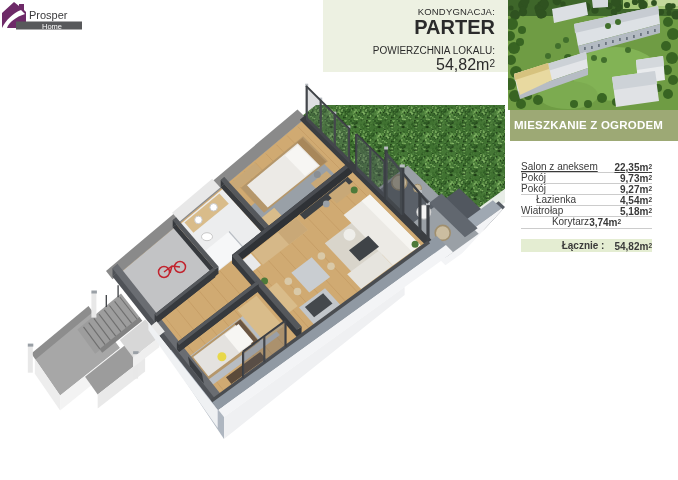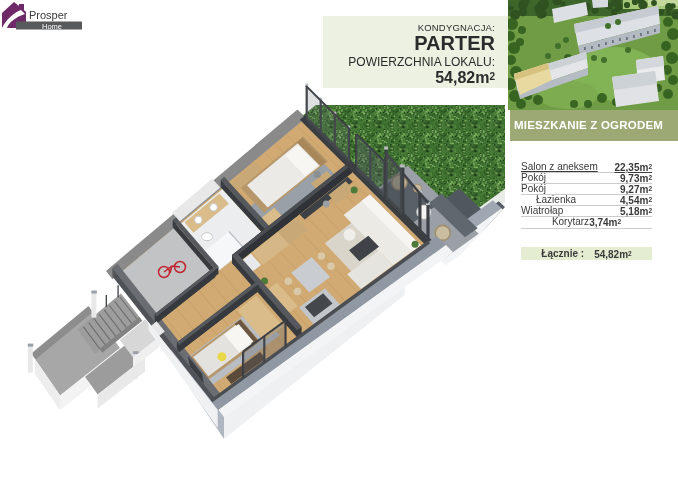--- a/index.html
+++ b/index.html
@@ -519,26 +519,26 @@
 </svg>
 
 <svg class="abs" style="left:2px;top:1px" width="110" height="34" viewBox="0 0 110 34">
  <polygon points="0,12 12,1 17,5 17,3 22,3 22,9 24,11 24,27 0,27" fill="#6e2a68"></polygon>
  <path d="M0,27 C4,19 11,12 19,9 L23,13 C14,16 7,21 5,27 Z" fill="#ffffff"></path>
  <rect x="14" y="20.5" width="66" height="8" fill="#58595b"></rect>
  <text x="27" y="18" font-size="11" fill="#3a3a3c">Prosper</text>
  <text x="40" y="27.5" font-size="7.5" fill="#ffffff">Home</text>
 </svg>
 
-<div class="abs" style="left:323px;top:16px;width:185px;height:72px;background:#edf1e2;">
+<div class="abs" style="left:323px;top:0;width:185px;height:72px;background:#edf1e2;">
  <div style="position:absolute;right:13px;top:6px;text-align:right;color:#2b2b2b;">
   <div style="font-size:9.5px;letter-spacing:0.2px;">KONDYGNACJA:</div>
   <div style="font-size:20px;font-weight:bold;line-height:1.05;">PARTER</div>
-  <div style="font-size:12px;margin-top:1px;">POWIERZCHNIA LOKALU:</div>
-  <div style="font-size:16px;font-weight:bold;line-height:1.1;text-align:right;">54,82m<span style="font-size:10px;vertical-align:3px">2</span></div>
+  <div style="font-size:10px;margin-top:7px;">POWIERZCHNIA LOKALU:</div>
+  <div style="font-size:16px;font-weight:normal;line-height:1.1;text-align:right;">54,82m<span style="font-size:10px;vertical-align:3px">2</span></div>
  </div>
 </div>
 
 <div class="abs" style="left:510px;top:110px;width:168px;height:31px;background:#9da975;color:#fff;font-weight:bold;font-size:11.5px;letter-spacing:0.2px;line-height:31px;padding-left:4px;box-sizing:border-box;white-space:nowrap;">MIESZKANIE Z OGRODEM</div>
 
 <div class="abs" style="left:521px;top:162px;width:131px;font-size:10px;color:#3a3a3a;">
 <div style="display:flex;justify-content:space-between;border-bottom:0.8px solid #cccccc;height:10.1px;line-height:10.3px;text-decoration:underline;">
       <span>Salon z aneksem</span>
       <span style="font-weight:bold;">22,35m<span style="font-size:6.5px;vertical-align:2px">2</span></span>
     </div>
@@ -555,18 +555,18 @@
       <span style="font-weight:bold;">4,54m<span style="font-size:6.5px;vertical-align:2px">2</span></span>
     </div>
 <div style="display:flex;justify-content:space-between;border-bottom:0.8px solid #cccccc;height:10.1px;line-height:10.3px;">
       <span>Wiatrołap</span>
       <span style="font-weight:bold;">5,18m<span style="font-size:6.5px;vertical-align:2px">2</span></span>
     </div>
 <div style="display:flex;justify-content:center;border-bottom:0.8px solid #cccccc;height:10.1px;line-height:10.3px;">
       <span>Korytarz</span>
       <span style="font-weight:bold;">3,74m<span style="font-size:6.5px;vertical-align:2px">2</span></span>
     </div>
-<div style="display:flex;justify-content:center;background:#e4edd2;height:13px;line-height:13px;margin-top:18px;">
+<div style="display:flex;justify-content:flex-end;background:#e4edd2;height:13px;line-height:13px;margin-top:10px;">
       <span style="font-weight:bold;">Łącznie :</span>
       <span style="width:10px"></span>
       <span style="font-weight:bold;">54,82m<span style="font-size:6.5px;vertical-align:2px">2</span></span>
     </div>
 </div>
 
 </body></html>

